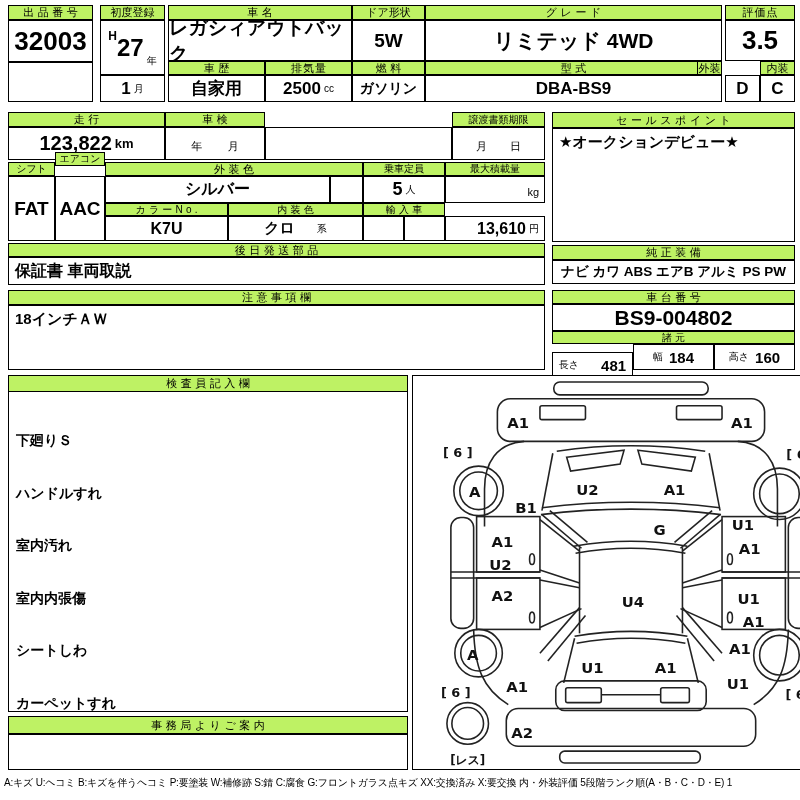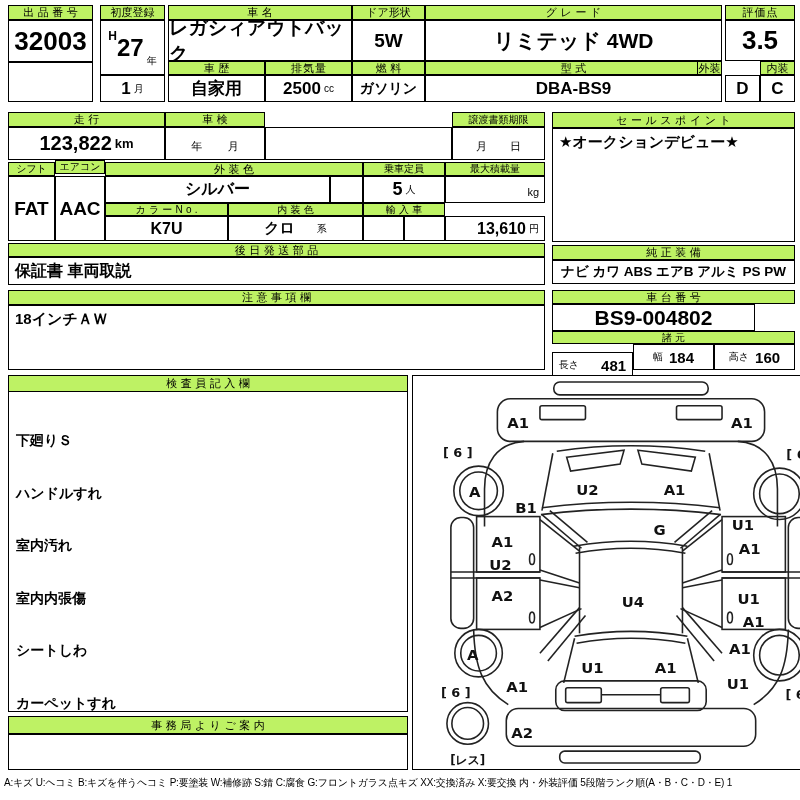--- a/index.html
+++ b/index.html
@@ -93,21 +93,21 @@
   <div class="cell hd tight" style="left:452px;top:112px;width:93px;height:15px;font-size:10px;">譲渡書類期限</div>
   <div class="cell placeholder" style="left:452px;top:127px;width:93px;height:33px;align-items:flex-end;justify-content:space-evenly;padding-bottom:5px;">
     <span>月</span>
       <span>日</span>
   </div>
   <div class="cell hd" style="left:552px;top:112px;width:243px;height:16px;">セールスポイント</div>
   <div class="cell topleft fs15" style="left:552px;top:128px;width:243px;height:114px;">★オークションデビュー★</div>
 
   <div class="cell hd tight" style="left:8px;top:162px;width:47px;height:14px;font-size:10px;">シフト</div>
   <div class="cell fs19" style="left:8px;top:176px;width:47px;height:65px;">FAT</div>
-  <div class="cell hd tight" style="left:55px;top:160px;width:50px;height:14px;font-size:10px;">エアコン</div>
+  <div class="cell hd tight" style="left:55px;top:152px;width:50px;height:14px;font-size:10px;">エアコン</div>
   <div class="cell fs19" style="left:55px;top:176px;width:50px;height:65px;">AAC</div>
 
   <div class="cell hd" style="left:105px;top:162px;width:258px;height:14px;">外装色</div>
   <div class="cell fs16" style="left:105px;top:176px;width:225px;height:27px;">シルバー</div>
   <div class="cell" style="left:330px;top:176px;width:33px;height:27px;"></div>
   <div class="cell hd" style="left:105px;top:203px;width:123px;height:13px;font-size:10px;">カラーNo.</div>
   <div class="cell fs16" style="left:105px;top:216px;width:123px;height:25px;">K7U</div>
   <div class="cell hd" style="left:228px;top:203px;width:135px;height:13px;font-size:10px;">内装色</div>
   <div class="cell" style="left:228px;top:216px;width:135px;height:25px;">
     <span class="fs15">クロ</span>
@@ -133,21 +133,21 @@
   </div>
 
   <div class="cell hd" style="left:8px;top:243px;width:537px;height:14px;">後日発送部品</div>
   <div class="cell left fs16" style="left:8px;top:257px;width:537px;height:28px;">保証書 車両取説</div>
   <div class="cell hd" style="left:552px;top:245px;width:243px;height:15px;">純正装備</div>
   <div class="cell" style="left:552px;top:260px;width:243px;height:24px;font-size:13.5px;font-weight:700;">ナビ カワ ABS エアB アルミ PS PW</div>
 
   <div class="cell hd" style="left:8px;top:290px;width:537px;height:15px;">注意事項欄</div>
   <div class="cell topleft fs15" style="left:8px;top:305px;width:537px;height:65px;">18インチＡＷ</div>
   <div class="cell hd" style="left:552px;top:290px;width:243px;height:14px;">車台番号</div>
-  <div class="cell fs21" style="left:552px;top:304px;width:203px;height:27px;">BS9-004802</div>
+  <div class="cell fs21" style="left:552px;top:304px;width:243px;height:27px;">BS9-004802</div>
   <div class="cell hd" style="left:552px;top:331px;width:243px;height:13px;font-size:10px;">諸元</div>
   <div class="cell" style="left:552px;top:352px;width:81px;height:26px;gap:22px;">
     <span style="font-size:10px;">長さ</span>
       <span class="fs15">481</span>
   </div>
   <div class="cell" style="left:633px;top:344px;width:81px;height:26px;gap:6px;">
     <span style="font-size:10px;">幅</span>
       <span class="fs15">184</span>
   </div>
   <div class="cell" style="left:714px;top:344px;width:81px;height:26px;gap:6px;">

